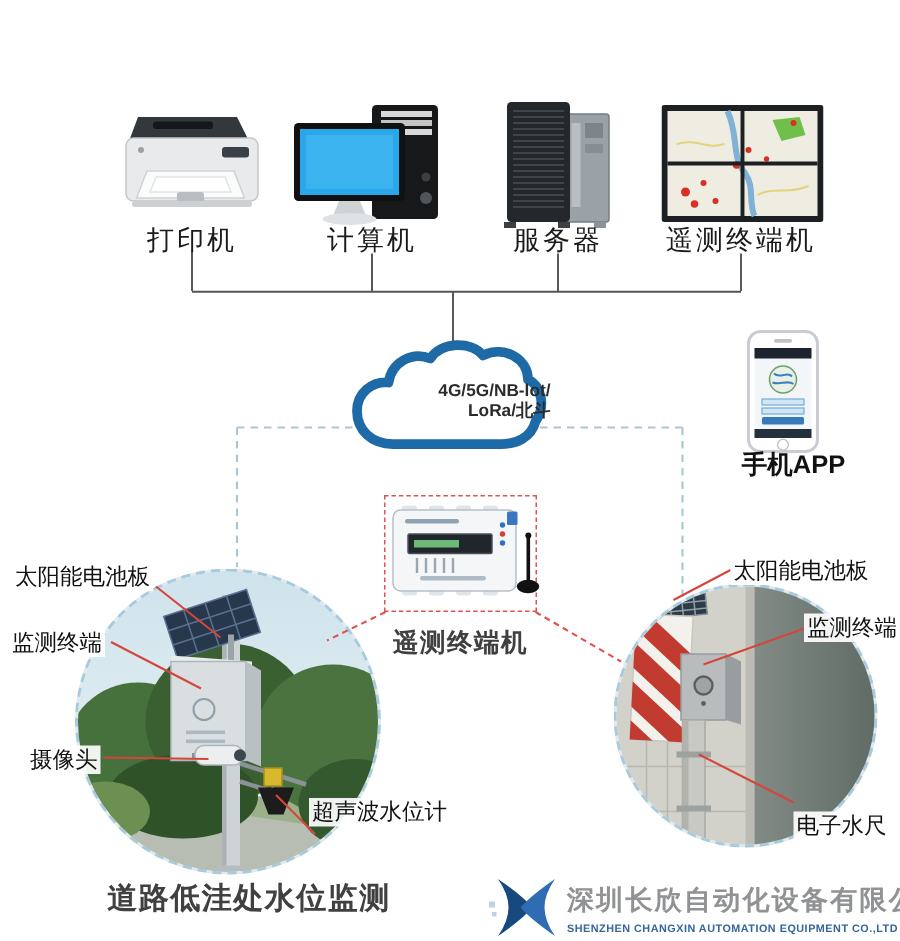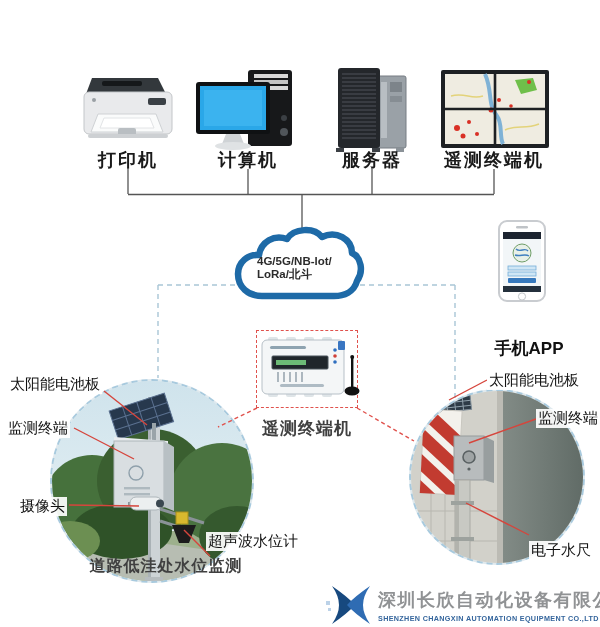--- a/index.html
+++ b/index.html
@@ -4,37 +4,37 @@
 <style>
   html,body{margin:0;padding:0;}
   body{
     width:600px;height:627px;position:relative;background:#ffffff;
     font-family:"Liberation Sans","DejaVu Sans",sans-serif;overflow:hidden;
   }
   .abs{position:absolute;}
   svg{display:block;}
   .layer{position:absolute;left:0;top:0;pointer-events:none;}
   .dev-label{
-    position:absolute;transform:translateX(-50%);font-size:18px;font-weight:bold;
+    position:absolute;transform:translateX(-50%);font-size:18px;font-weight:normal;
     color:#1a1a1a;letter-spacing:2px;white-space:nowrap;
   }
   .tag{
     position:absolute;font-size:15px;font-weight:normal;color:#111;
     background:rgba(255,255,255,.92);padding:0 2px;white-space:nowrap;z-index:40;
   }
   .caption{
     position:absolute;font-weight:bold;color:#404040;white-space:nowrap;z-index:40;
   }
   .circle-scene{
     position:absolute;border-radius:50%;border:2px dashed #a8cade;
     overflow:hidden;box-sizing:border-box;background:#dfe9ee;z-index:10;
   }
   .cloud-text{
     position:absolute;left:257px;top:255px;width:110px;z-index:20;
-    font-size:11.5px;line-height:13px;font-weight:bold;color:#2b2b2b;white-space:nowrap;
+    font-size:11.5px;line-height:13px;font-weight:bold;color:#2b2b2b;white-space:nowrap;text-align:right;
   }
   .telemetry-frame{
     position:absolute;left:256px;top:330px;width:102px;height:78px;
     border:1.5px dashed #e0524d;box-sizing:border-box;z-index:15;
   }
   .phone-label{position:absolute;transform:translateX(-50%);font-size:17px;font-weight:bold;color:#111;}
   .footer-cn{font-size:18px;font-weight:bold;color:#909294;letter-spacing:1.5px;white-space:nowrap;}
   .footer-en{font-size:7.2px;font-weight:bold;color:#34659c;letter-spacing:.35px;white-space:nowrap;margin-top:2px;}
 </style>
 </head>
@@ -157,21 +157,21 @@
   <rect x="5" y="12" width="38" height="60" fill="#f2f6f8"></rect>
   <rect x="5" y="12" width="38" height="7" fill="#1c2430"></rect>
   <circle cx="24" cy="33" r="9" fill="#e8f0e8" stroke="#6f9e68"></circle>
   <path d="M18 29 C 22 33 27 27 30 31 M17 35 C 22 37 27 33 31 36" stroke="#3f7fbf" stroke-width="1.4" fill="none"></path>
   <rect x="10" y="46" width="28" height="4" fill="#cfe6f5" stroke="#74add8" stroke-width=".8"></rect>
   <rect x="10" y="52" width="28" height="4" fill="#cfe6f5" stroke="#74add8" stroke-width=".8"></rect>
   <rect x="10" y="58" width="28" height="5" rx="1" fill="#3779bd"></rect>
   <rect x="5" y="66" width="38" height="6" fill="#24303c"></rect>
   <circle cx="24" cy="76.5" r="3.6" fill="#ffffff" stroke="#c2c6ca"></circle>
 </svg>
-<div class="phone-label" style="left:529px;top:298px;margin-top:39px;">手机APP</div>
+<div class="phone-label" style="left:529px;top:298px;">手机APP</div>
 
 <div class="telemetry-frame"></div>
 <svg class="abs" style="left:260px;top:334px;z-index:16;" width="100" height="70">
   <g fill="#dfe5e8">
     <rect x="8" y="3" width="10" height="6" rx="2"></rect>
       <rect x="26" y="3" width="10" height="6" rx="2"></rect>
     <rect x="44" y="3" width="10" height="6" rx="2"></rect>
       <rect x="62" y="3" width="10" height="6" rx="2"></rect>
     <rect x="8" y="57" width="10" height="6" rx="2"></rect>
       <rect x="26" y="57" width="10" height="6" rx="2"></rect>
@@ -333,21 +333,21 @@
 
 <div class="tag" style="left:8px;top:375px;">太阳能电池板</div>
 <div class="tag" style="left:6px;top:419px;">监测终端</div>
 <div class="tag" style="left:18px;top:497px;">摄像头</div>
 <div class="tag" style="left:206px;top:532px;">超声波水位计</div>
 
 <div class="tag" style="left:487px;top:371px;">太阳能电池板</div>
 <div class="tag" style="left:536px;top:409px;">监测终端</div>
 <div class="tag" style="left:529px;top:541px;">电子水尺</div>
 
-<div class="caption" style="left:166px;top:556px;transform:translateX(-50%);font-size:16px;letter-spacing:1px;font-family:Liberation Serif, serif;">道路低洼处水位监测</div>
+<div class="caption" style="left:166px;top:585px;transform:translateX(-50%);font-size:20px;letter-spacing:1px;font-family:Liberation Serif, serif;">道路低洼处水位监测</div>
 
 <div class="abs" style="left:326px;top:584px;z-index:40;display:flex;align-items:center;">
   <svg width="48" height="42">
     <rect x="0" y="17" width="4" height="4" fill="#bcd2e8"></rect>
     <rect x="2" y="24" width="3" height="3" fill="#bcd2e8"></rect>
     <path d="M6 2 Q22 13 29 21 Q22 29 6 40 Q13 30 13 21 Q13 12 6 2 Z" fill="#17497f"></path>
     <path d="M44 2 Q28 13 21 21 Q28 29 44 40 Q37 30 37 21 Q37 12 44 2 Z" fill="#2f6cb3"></path>
   </svg>
   <div style="margin-left:4px;">
     <div class="footer-cn">深圳长欣自动化设备有限公司</div>

